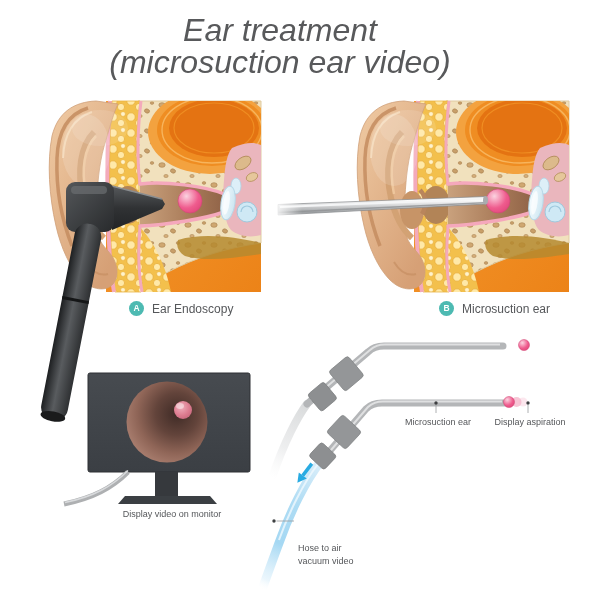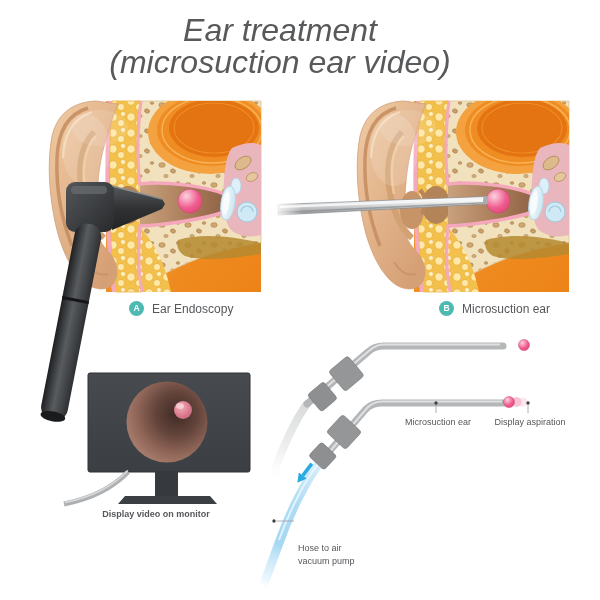--- a/index.html
+++ b/index.html
@@ -277,24 +277,24 @@
 <div class="txt caption" style="left:129px;top:301px;">
   <span class="badge">A</span>
   <span class="cap-label">Ear Endoscopy</span>
 </div>
 
 <div class="txt caption" style="left:439px;top:301px;">
   <span class="badge">B</span>
   <span class="cap-label">Microsuction ear</span>
 </div>
 
-<div class="txt small-label center" style="left:76px;top:508px;width:160px;font-weight:bold;">Display video on monitor</div>
+<div class="txt small-label center" style="left:92px;top:508px;width:160px;">Display video on monitor</div>
 
 <div class="txt small-label center" style="left:378px;top:416px;width:120px;">Microsuction ear</div>
 
 <div class="txt small-label center" style="left:469px;top:416px;width:122px;">Display aspiration</div>
 
 <div class="txt small-label" style="left:298px;top:542px;">
   <div>Hose to air</div>
-  <div>vacuum pump</div>
+  <div>vacuum video</div>
 </div>
 
 </div>
 
 </body></html>

